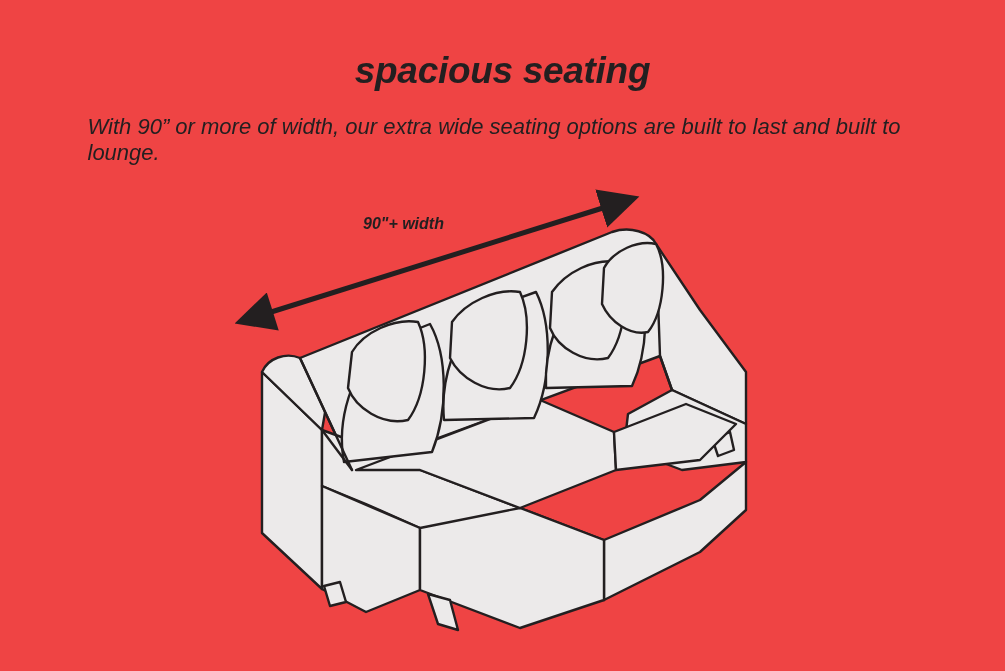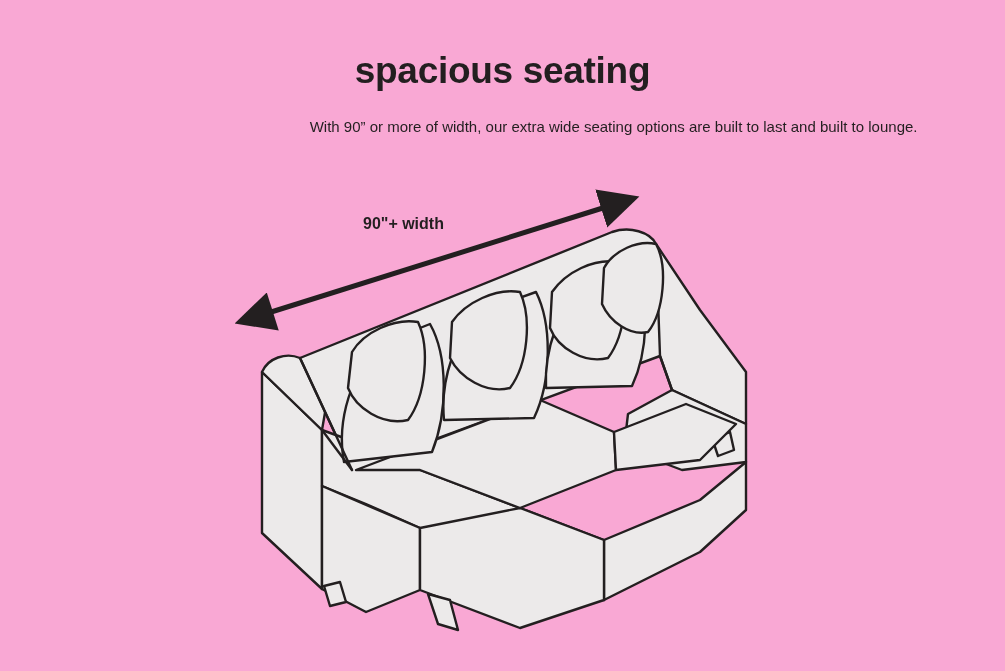--- a/index.html
+++ b/index.html
@@ -4,44 +4,45 @@
 <style>
   html, body {
     margin: 0;
     padding: 0;
     background: #ffffff;
   }
   #page {
     position: relative;
     width: 1005px;
     height: 671px;
-    background: #f9a8d4;
+    background: #ef4444;
     overflow: hidden;
     font-family: "Liberation Sans", sans-serif;
     color: #1d1d1b;
+    font-style: italic;
   }
   .title {
     position: absolute;
     top: 50px;
     left: 0;
     width: 1005px;
     text-align: center;
     font-size: 37px;
     font-weight: bold;
     letter-spacing: -0.3px;
     color: #231f20;
   }
   .subtitle {
     position: absolute;
     top: 114px;
     left: 50%;
     transform: translateX(-50%);
     width: 830px;
-    text-align: right;
-    font-size: 15px;
+    text-align: left;
+    font-size: 22px;
     line-height: 26px;
     color: #231f20;
   }
   .subtitle .line {
     display: block;
   }
   .dim-label {
     position: absolute;
     top: 215px;
     left: 363px;

